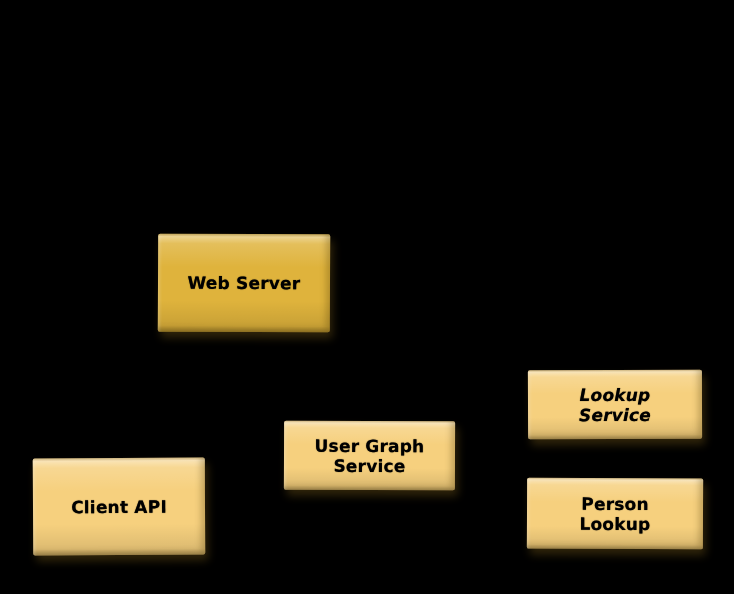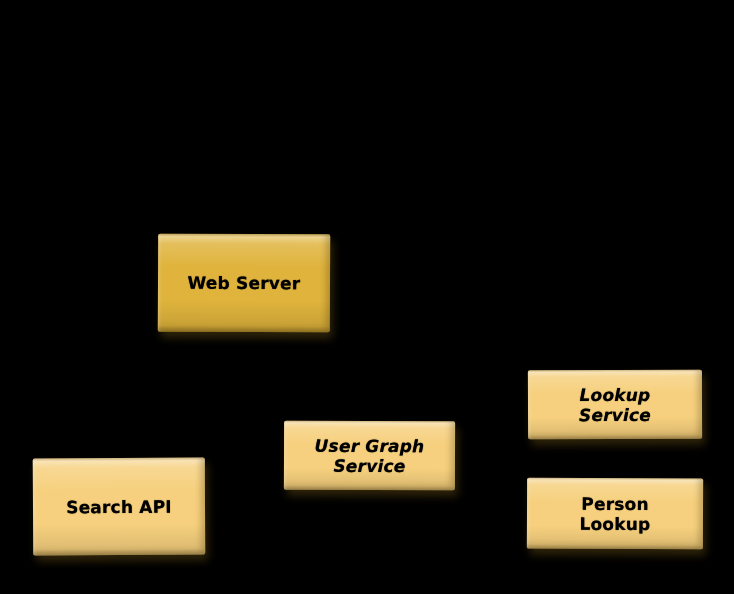--- a/index.html
+++ b/index.html
@@ -51,36 +51,36 @@
   }
   .node .label-line {
     position: relative;
     z-index: 1;
     text-shadow: 0 0 1px rgba(0,0,0,0.75);
   }
   
   .node-client            { left: 157px; top:  34px; width: 174px; height: 67px; transform: rotate(-0.25deg); }
   .node-web-server        { left: 158px; top: 218px; width: 172px; height: 98px; transform: rotate(0.25deg); margin-top: 16px; }
   .node-search-api        { left:  33px; top: 458px; width: 172px; height: 97px; transform: rotate(-0.3deg); }
-  .node-user-graph-service{ left: 284px; top: 421px; width: 171px; height: 69px; transform: rotate(0.2deg); font-style: italic; }
+  .node-user-graph-service{ left: 284px; top: 421px; width: 171px; height: 69px; transform: rotate(0.2deg); }
   .node-lookup-service    { left: 528px; top: 370px; width: 174px; height: 69px; transform: rotate(-0.2deg); font-style: italic; }
   .node-person-server     { left: 527px; top: 478px; width: 176px; height: 71px; transform: rotate(0.25deg); text-align: right; }
 </style>
 </head>
 <body>
 
 <div class="stage">
 
 
   <div class="node node-web-server" style="--fill: #DFB33C;">
     <span class="label-line">Web Server</span>
   </div>
 
   <div class="node node-search-api" style="--fill: #F6D07E;">
-    <span class="label-line">Search API</span>
+    <span class="label-line">Client API</span>
   </div>
 
   <div class="node node-user-graph-service" style="--fill: #F6D07E;">
     <span class="label-line">User Graph</span>
     <span class="label-line">Service</span>
   </div>
 
   <div class="node node-lookup-service" style="--fill: #F6D07E;">
     <span class="label-line">Lookup</span>
     <span class="label-line">Service</span>

